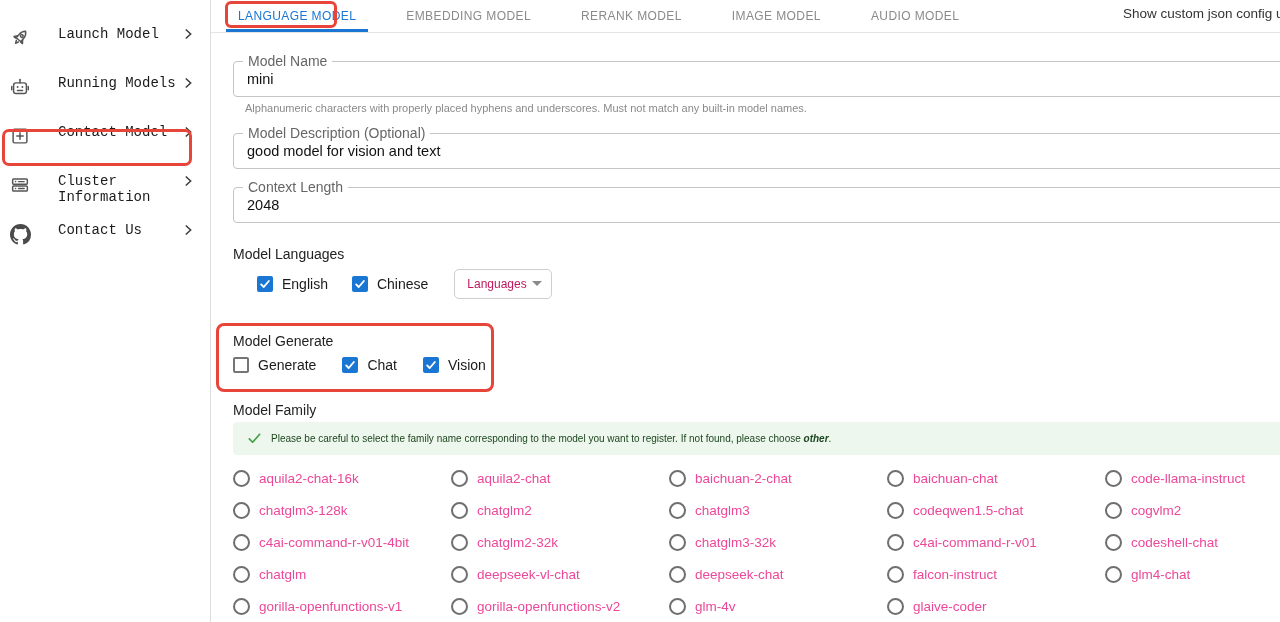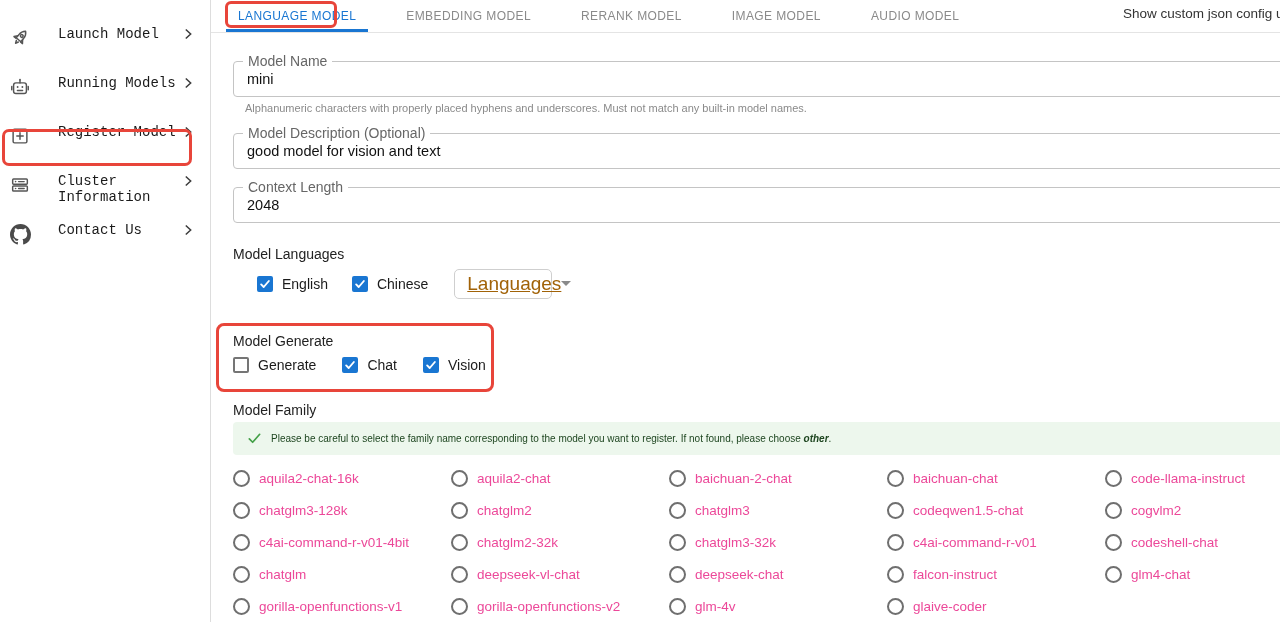--- a/index.html
+++ b/index.html
@@ -57,21 +57,21 @@
   .check-item{display:flex;align-items:center;gap:9px;cursor:pointer;}
   .checkbox{width:16px;height:16px;border:2px solid #757575;border-radius:2px;background:#fff;
     display:flex;align-items:center;justify-content:center;flex:0 0 16px;}
   .checkbox svg{display:none;}
   .checkbox.checked{background:var(--primary);border-color:var(--primary);}
   .checkbox.checked svg{display:block;}
   .check-label{font-size:14px;color:#1b1b1b;}
 
   .select{margin-left:2px;display:flex;align-items:center;justify-content:space-between;
     width:98px;height:30px;border:1px solid #cfcfcf;border-radius:5px;padding:0 9px 0 12px;cursor:pointer;}
-  .select .sel-text{font-size:19px;color:#a16207;text-decoration:underline;}
+  .select .sel-text{font-size:12px;color:#be185d;}
   .select .caret{width:0;height:0;border-left:5px solid transparent;border-right:5px solid transparent;
     border-top:5px solid #8a8a8a;}
 
   .abilities-box{position:relative;margin:24px 0 0 -17px;width:278px;
     border:3px solid var(--annotation);border-radius:8px;padding:7px 0 16px 14px;}
   .abilities-row{display:flex;align-items:center;gap:26px;margin-top:8px;}
 
   .title-family{margin-top:10px;}
   .banner{margin-top:4px;width:1680px;height:33px;background:var(--success-bg);border-radius:4px;
     display:flex;align-items:center;padding-left:14px;}
@@ -127,21 +127,21 @@
   </div>
 
   <div class="side-item">
     <span class="ic">
       <svg width="22" height="22" viewBox="0 0 24 24" fill="none" stroke="currentColor" stroke-width="1.6" stroke-linecap="round" stroke-linejoin="round">
         <rect x="4.5" y="4.5" width="15" height="15" rx="1.5"></rect>
         <line x1="12" y1="8.5" x2="12" y2="15.5"></line>
         <line x1="8.5" y1="12" x2="15.5" y2="12"></line>
       </svg>
     </span>
-    <span class="lbl">Register Model</span>
+    <span class="lbl">Contact Model</span>
     <svg class="chev" viewBox="0 0 18 18" fill="none" stroke="currentColor" stroke-width="1.7">
         <polyline points="6.5 4 12 9 6.5 14"></polyline>
       </svg>
   </div>
 
   <div class="side-item">
     <span class="ic">
       <svg width="22" height="22" viewBox="0 0 24 24" fill="none" stroke="currentColor" stroke-width="1.6" stroke-linecap="round" stroke-linejoin="round">
         <rect x="4" y="5.5" width="16" height="5.6" rx="1"></rect>
         <rect x="4" y="13" width="16" height="5.6" rx="1"></rect>

